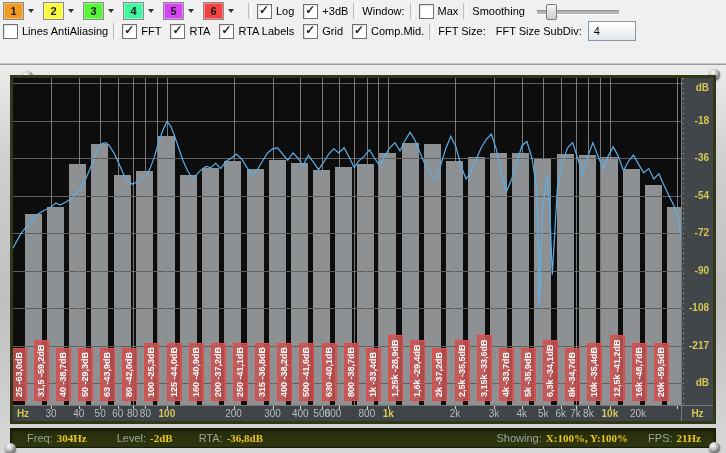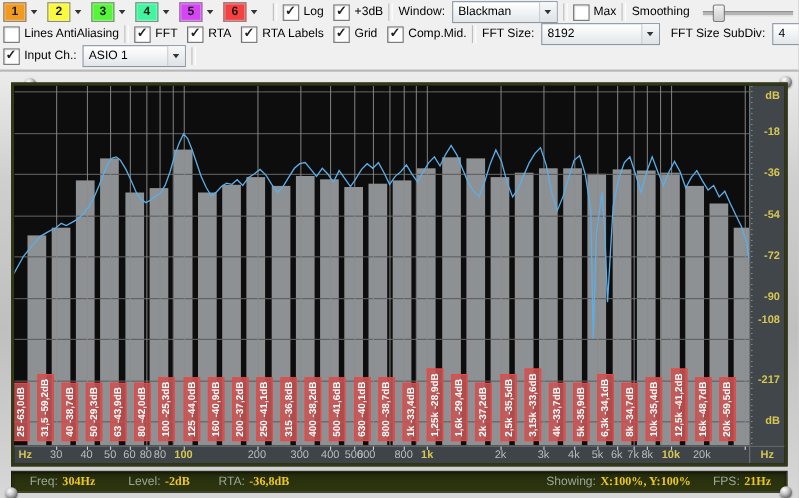--- a/index.html
+++ b/index.html
@@ -112,26 +112,20 @@
       <label class="cb checked">
           <span class="box"></span>
           <span class="lbl">Log</span>
         </label>
       <label class="cb checked" style="margin-left:9px">
           <span class="box"></span>
           <span class="lbl">+3dB</span>
         </label>
       <div class="sep"></div>
       <span class="lblt">Window:</span>
-      <div class="combo" style="width:94px;margin-left:6px">
-          <span class="val">Blackman</span>
-          <span class="btn">
-            <i class="tri"></i>
-          </span>
-        </div>
       <div class="sep"></div>
       <label class="cb">
           <span class="box"></span>
           <span class="lbl">Max</span>
         </label>
       <div class="sep"></div>
       <span class="lblt">Smoothing</span>
       <div class="slider" style="margin-left:12px">
           <div class="groove"></div>
           <div class="thumb"></div>
@@ -160,46 +154,27 @@
       <label class="cb checked" style="margin-left:9px">
           <span class="box"></span>
           <span class="lbl">Grid</span>
         </label>
       <label class="cb checked" style="margin-left:9px">
           <span class="box"></span>
           <span class="lbl">Comp.Mid.</span>
         </label>
       <div class="sep"></div>
       <span class="lblt">FFT Size:</span>
-      <div class="combo" style="width:106px;margin-left:6px">
-          <span class="val">8192</span>
-          <span class="btn">
-            <i class="tri"></i>
-          </span>
-        </div>
       <span class="lblt" style="margin-left:10px">FFT Size SubDiv:</span>
       <div class="combo" style="width:46px;margin-left:6px">
           <span class="val">4</span>
         </div>
 
     </div>
 
-    <div class="trow">
-      <label class="cb checked">
-          <span class="box"></span>
-          <span class="lbl">Input Ch.:</span>
-        </label>
-      <div class="combo" style="width:92px;margin-left:5px">
-          <span class="val">ASIO 1</span>
-          <span class="btn">
-            <i class="tri"></i>
-          </span>
-        </div>
-      <div class="sep"></div>
-    </div>
   </div>
 
   <div class="panel">
     <div class="screw" style="left:22px;top:6px"></div>
     <div class="screw" style="left:709px;top:4px"></div>
     <div class="screw" style="left:5px;top:378px"></div>
     <div class="screw" style="left:709px;top:377px"></div>
 
     <div class="scope">
       <div class="plot" id="plot">
@@ -304,21 +279,21 @@
           </svg>
         </div>
       <div class="yaxis" id="yaxis">
           <div class="dots"></div>
           <div class="ylab" style="top: 4px;">dB</div>
           <div class="ylab" style="top: 37px;">-18</div>
           <div class="ylab" style="top: 74px;">-36</div>
           <div class="ylab" style="top: 112px;">-54</div>
           <div class="ylab" style="top: 149px;">-72</div>
           <div class="ylab" style="top: 187px;">-90</div>
-          <div class="ylab" style="top: 208px;">-108</div>
+          <div class="ylab" style="top: 224px;">-108</div>
           <div class="ylab" style="top: 262px;">-217</div>
           <div class="ylab" style="top: 299px;">dB</div>
         </div>
       <div class="xaxis" id="xaxis">
           <div class="xlab hl" style="left: 10px;">Hz</div>
           <div class="xlab" style="left: 38.047px;">30</div>
           <div class="xtick" style="left: 38px;"></div>
           <div class="xlab" style="left: 65.721px;">40</div>
           <div class="xtick" style="left: 66px;"></div>
           <div class="xlab" style="left: 87.1865px;">50</div>

